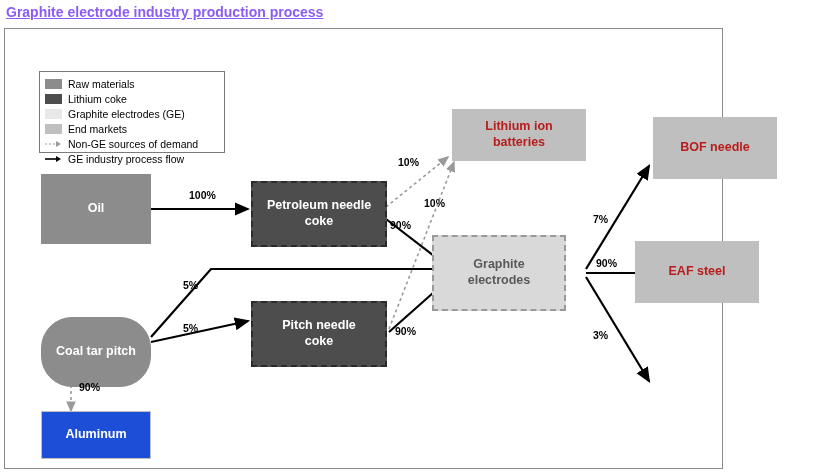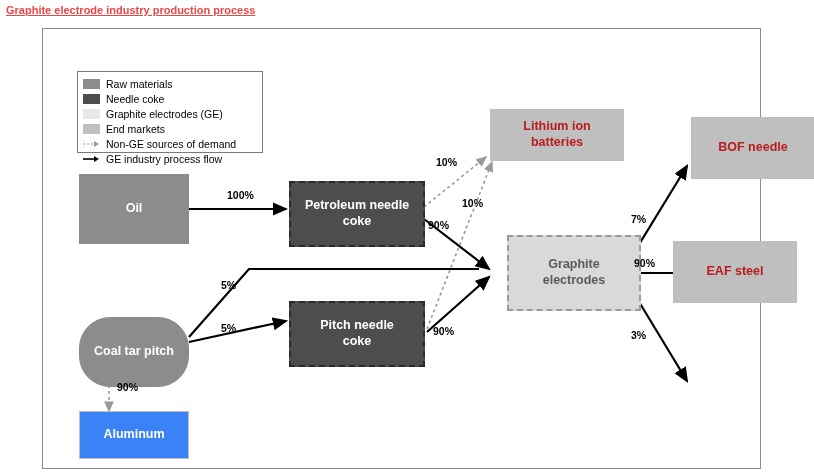--- a/index.html
+++ b/index.html
@@ -20,29 +20,28 @@
   }
   #frame {
     position: absolute;
     left: 4px;
     top: 28px;
     width: 719px;
     height: 441px;
     border: 1px solid #8a8a8a;
     box-sizing: border-box;
     background: #ffffff;
-    margin-left: 38px;
   }
   #title {
     position: absolute;
     left: 6px;
     top: 4px;
-    font-size: 11px;
+    font-size: 14px;
     font-weight: bold;
-    color: #ef4444;
+    color: #8b5cf6;
     text-decoration: underline;
     white-space: nowrap;
   }
   .node {
     position: absolute;
     box-sizing: border-box;
     display: flex;
     align-items: center;
     justify-content: center;
     text-align: center;
@@ -64,21 +63,21 @@
     background: #d9d9d9;
     border: 2px dashed #9a9a9a;
     color: #5a5a5a;
   }
   .node.market {
     background: #bfbfbf;
     border: 1px solid #bfbfbf;
     color: #b91c1c;
   }
   .node.aluminum {
-    background: #3b82f6;
+    background: #1d4ed8;
     border: 1px solid #bfbfbf;
     color: #ffffff;
   }
   #legend {
     position: absolute;
     left: 34px;
     top: 42px;
     width: 186px;
     height: 82px;
     border: 1px solid #7a7a7a;
@@ -167,21 +166,21 @@
       <path d="M581,248 L644,352" stroke="#000000" stroke-width="2.2" fill="none" marker-end="url(#arrow-solid)"></path>
     </svg>
 
     <div id="legend">
       <div class="legend-row">
         <span class="legend-swatch" style="background:#8c8c8c;"></span>
         <span class="legend-label">Raw materials</span>
       </div>
       <div class="legend-row">
         <span class="legend-swatch" style="background:#4d4d4d;"></span>
-        <span class="legend-label">Needle coke</span>
+        <span class="legend-label">Lithium coke</span>
       </div>
       <div class="legend-row">
         <span class="legend-swatch" style="background:#e8e8e8;"></span>
         <span class="legend-label">Graphite electrodes (GE)</span>
       </div>
       <div class="legend-row">
         <span class="legend-swatch" style="background:#bfbfbf;"></span>
         <span class="legend-label">End markets</span>
       </div>
       <div class="legend-row">
@@ -212,21 +211,21 @@
 
     <div class="node coke" style="left:246px; top:152px; width:136px; height:66px;">Petroleum needle
 coke</div>
 
     <div class="node coke" style="left:246px; top:272px; width:136px; height:66px;">Pitch needle
 coke</div>
 
     <div class="node market" style="left:447px; top:80px; width:134px; height:52px;">Lithium ion
 batteries</div>
 
-    <div class="node ge" style="left:464px; top:206px; width:134px; height:76px;">Graphite
+    <div class="node ge" style="left:427px; top:206px; width:134px; height:76px;">Graphite
 electrodes</div>
 
     <div class="node market" style="left:648px; top:88px; width:124px; height:62px;">BOF needle</div>
 
     <div class="node market" style="left:630px; top:212px; width:124px; height:62px;">EAF steel</div>
 
 
     <div class="edge-label" style="left:184px; top:160px;">100%</div>
 
     <div class="edge-label" style="left:74px; top:352px;">90%</div>

